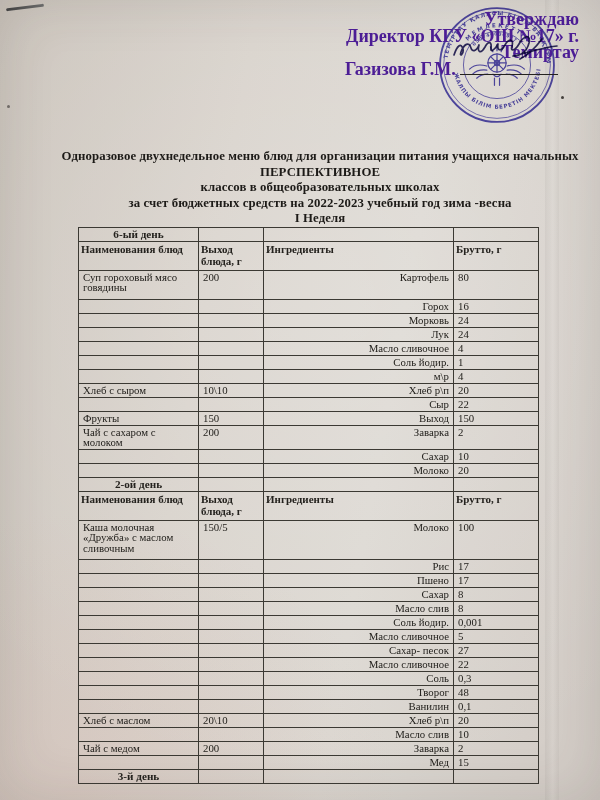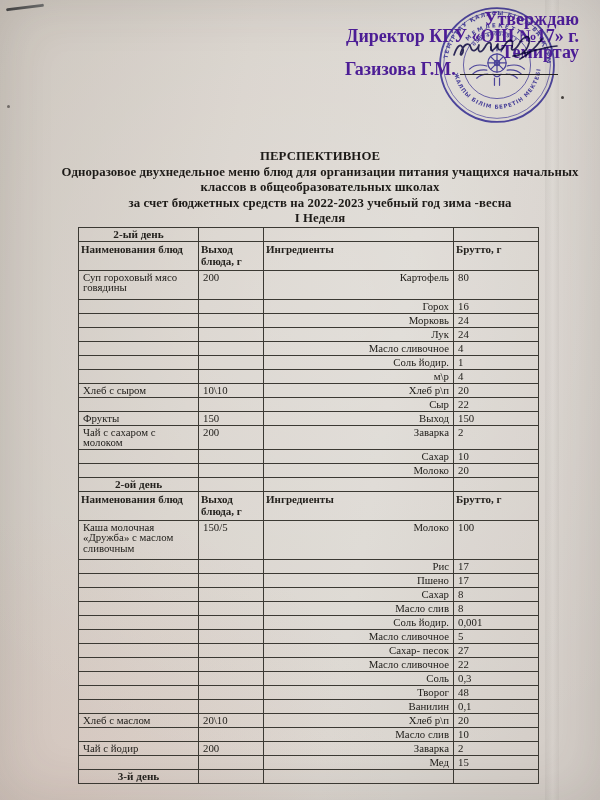--- a/index.html
+++ b/index.html
@@ -93,37 +93,37 @@
 </div>
 
 <svg class="signature" viewBox="0 0 132 32">
   <g stroke="#34306a" fill="none" stroke-width="1.7" stroke-linecap="round" stroke-linejoin="round">
     <path d="M8,22 c3,-9 7,-13 9,-6 c1,5 -4,9 -2,3 c3,-8 8,-11 10,-4 c1,4 5,4 8,-3 c-2,8 2,9 6,2 c3,-6 7,-6 6,1 c-1,5 4,2 7,-4 c-1,7 3,8 7,1 c4,-7 9,-6 7,1 c-2,6 3,5 7,-2 c5,-9 12,-10 10,-1 c-2,8 -8,13 -16,13 c12,-2 25,-8 44,-10"></path>
     <path d="M96,6 c-6,8 -14,16 -22,20"></path>
   </g>
 </svg>
 
 <div class="title-block">
+  <div>Одноразовое двухнедельное меню блюд  для организации питания учащихся начальных</div>
   <div>ПЕРСПЕКТИВНОЕ</div>
-  <div>Одноразовое двухнедельное меню блюд  для организации питания учащихся начальных</div>
   <div>классов в общеобразовательных школах</div>
   <div>за счет бюджетных средств на 2022-2023 учебный год зима -весна</div>
   <div>I Неделя</div>
 </div>
 
 <table class="menu">
   <colgroup>
     <col style="width:120px">
       <col style="width:65px">
       <col style="width:190px">
       <col style="width:85px">
   </colgroup>
   <tbody>
       <tr>
-        <td class="day-cell">2-ый день</td>
+        <td class="day-cell">6-ый день</td>
         <td></td>
         <td></td>
         <td></td>
       </tr>
       <tr>
         <th>Наименования блюд</th>
         <th>Выход блюда, г</th>
         <th>Ингредиенты</th>
         <th>Брутто, г</th>
       </tr>
@@ -295,21 +295,21 @@
         <td class="ing">Хлеб р\п</td>
         <td>20</td>
       </tr>
       <tr>
         <td></td>
         <td></td>
         <td class="ing">Масло слив</td>
         <td>10</td>
       </tr>
       <tr>
-        <td>Чай с йодир</td>
+        <td>Чай с медом</td>
         <td>200</td>
         <td class="ing">Заварка</td>
         <td>2</td>
       </tr>
       <tr>
         <td></td>
         <td></td>
         <td class="ing">Мед</td>
         <td>15</td>
       </tr>

